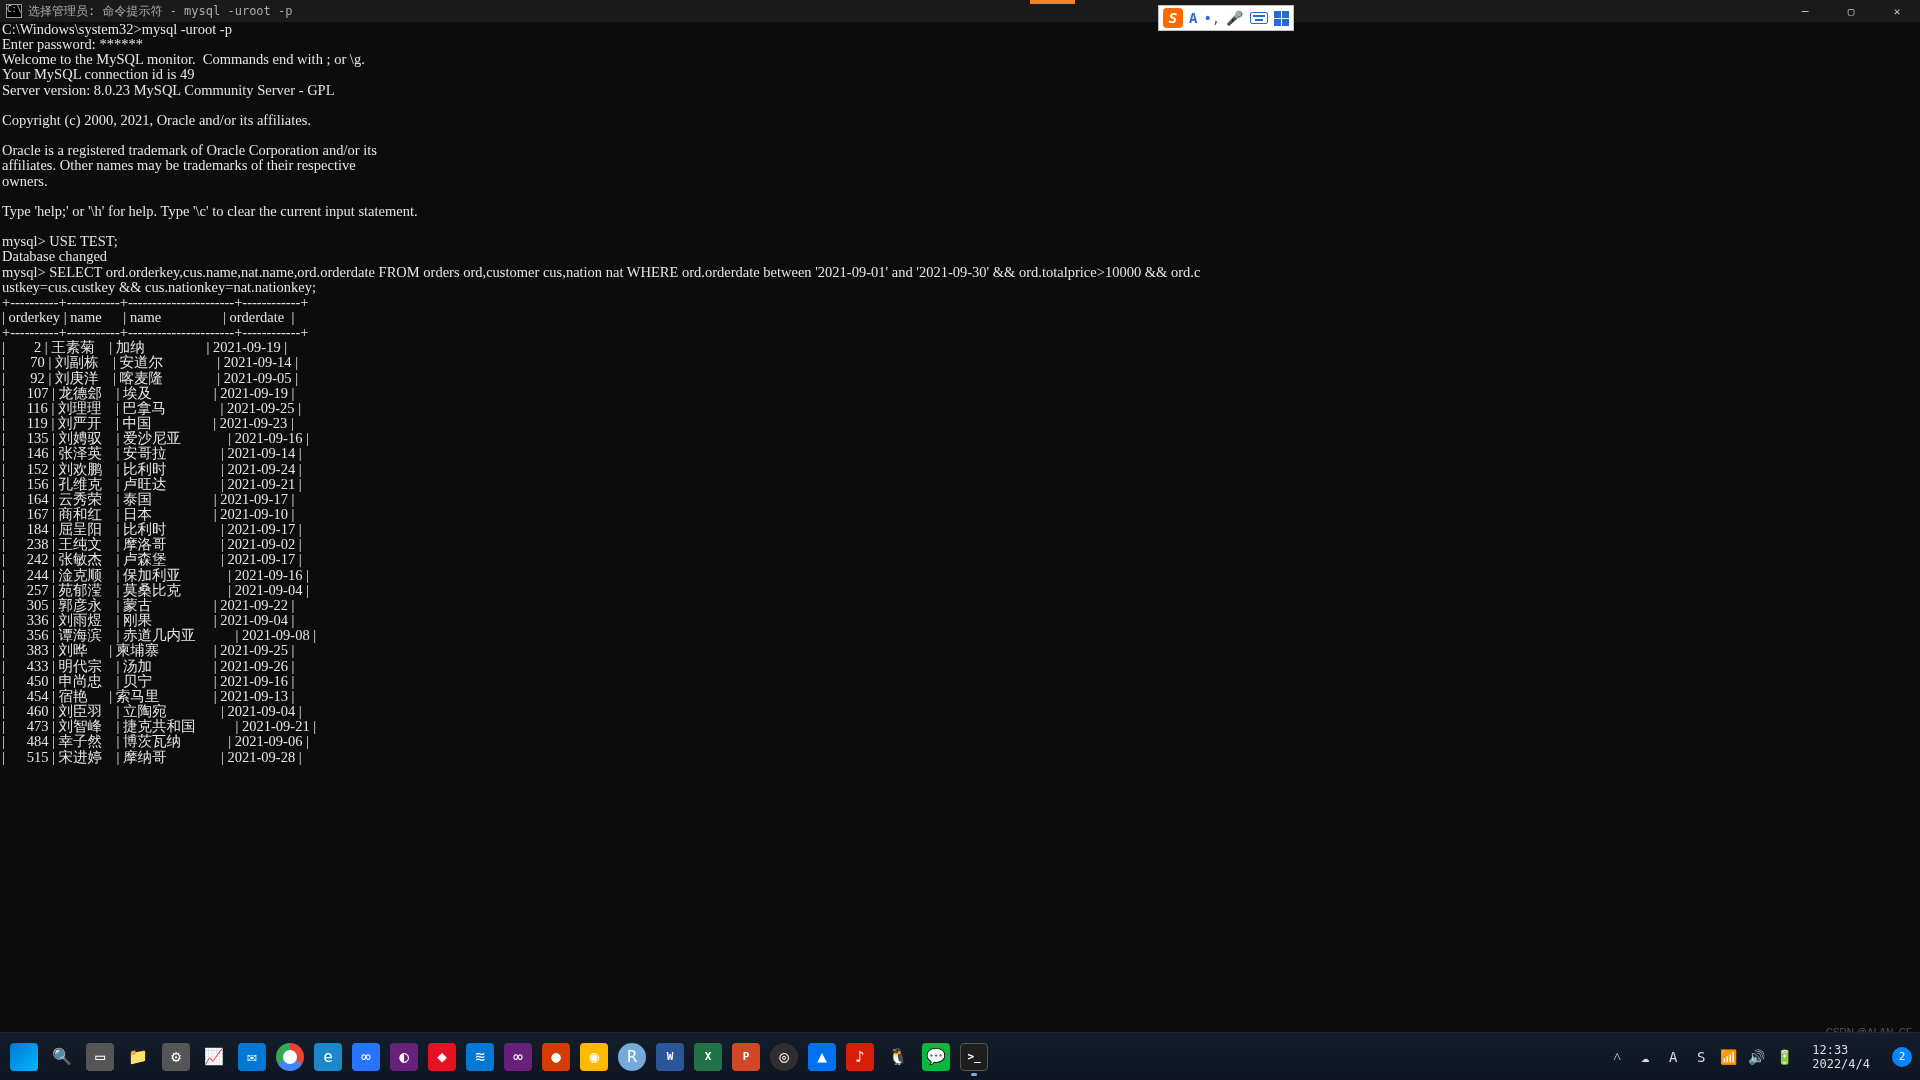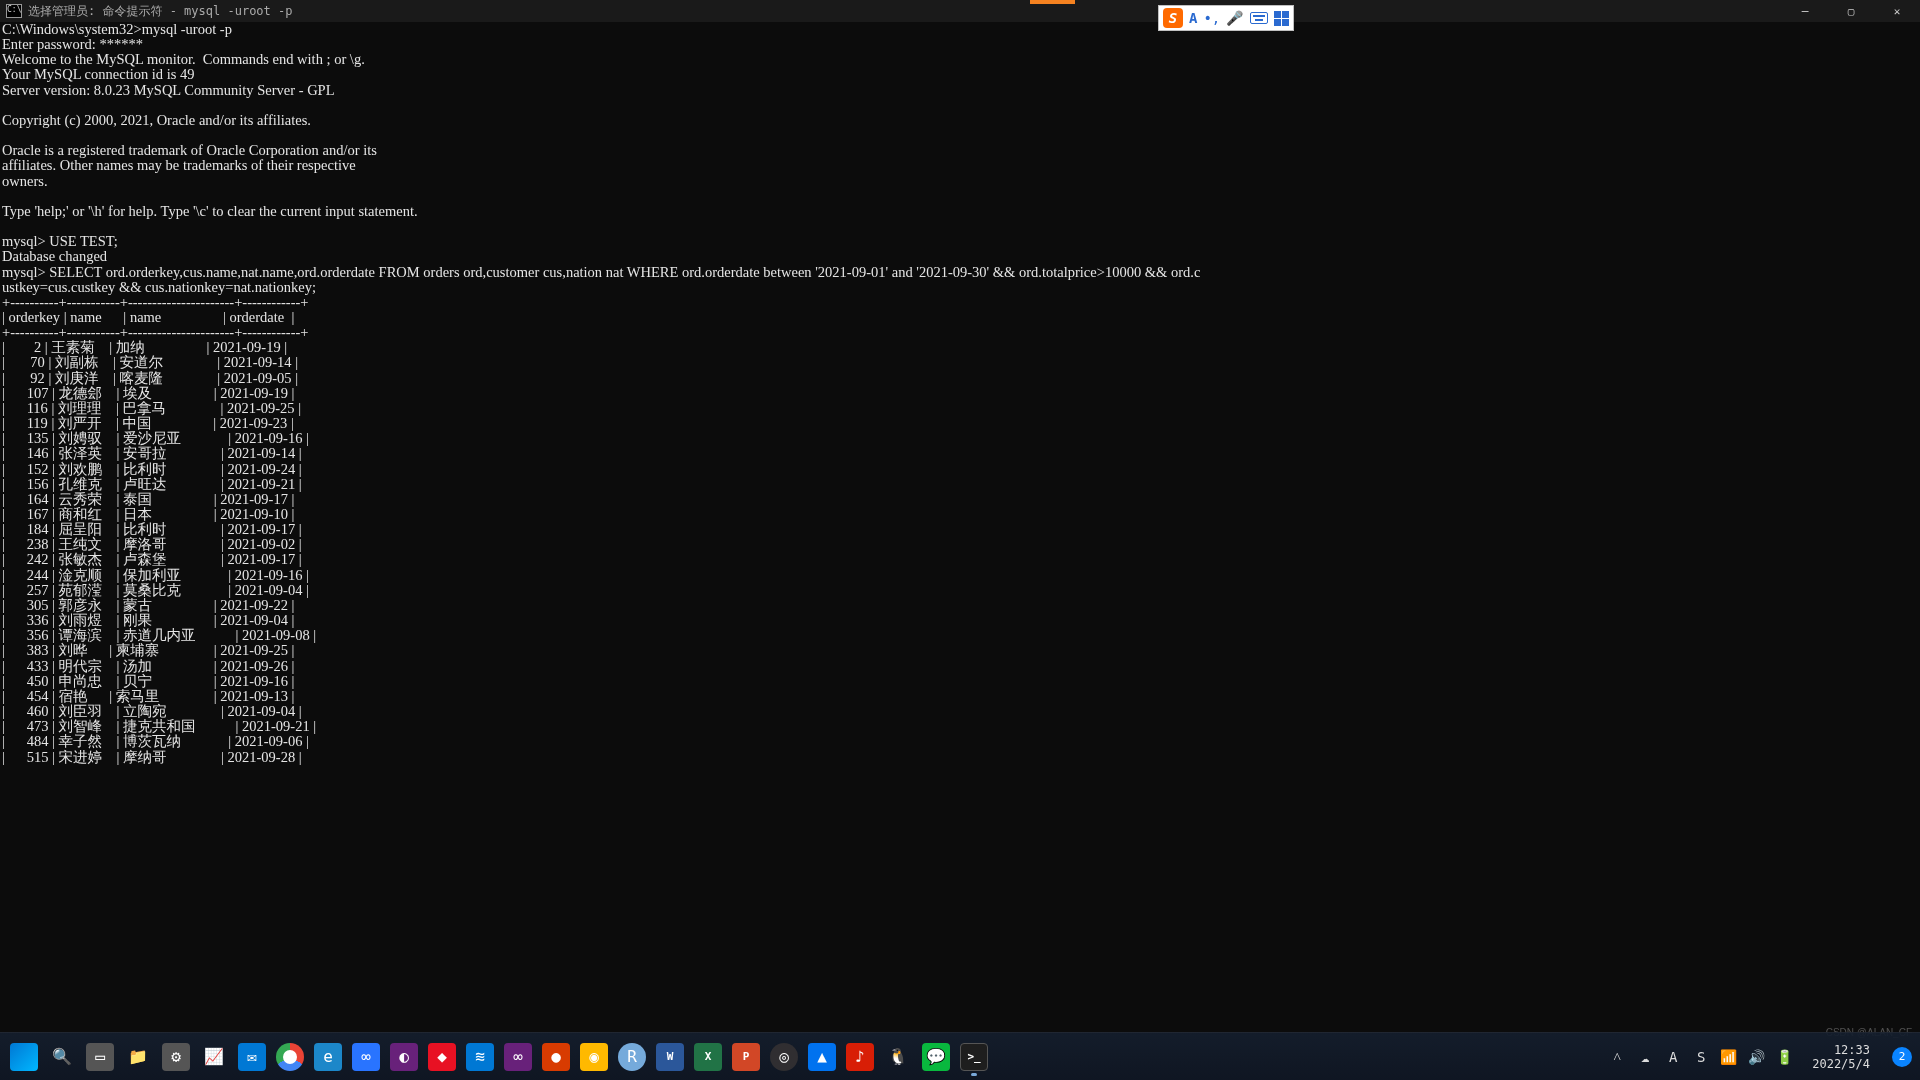--- a/index.html
+++ b/index.html
@@ -121,21 +121,21 @@
       display:grid; grid-template-columns:1fr 1fr; grid-template-rows:1fr 1fr;
       gap:2px; padding:3px; width:28px; height:28px;
     }
     .win-start div { background:#fff; opacity:0.95; }
     .systray {
       margin-left:auto; display:flex; align-items:center; gap:10px;
       color:#ddd; font-size:12px;
     }
     .systray .sicon { width:18px; height:18px; display:flex; align-items:center; justify-content:center; font-size:14px;}
     .clock-area {
-      text-align:right; line-height:14px; font-size:12px; margin:0 8px;
+      text-align:left; line-height:14px; font-size:12px; margin:0 8px;
       position:relative;
     }
     .watermark {
       position:absolute; right:8px; bottom:42px;
       color:rgba(210,210,210,0.35); font-size:10px;
       font-family: sans-serif;
     }
     .notif-bubble {
       width:20px; height:20px; border-radius:10px; background:#0a84ff;
       color:#fff; font-size:11px; display:flex; align-items:center; justify-content:center;
@@ -279,17 +279,17 @@
   <div class="systray" id="systray">
   <div class="sicon">˄</div>
       <div class="sicon">☁</div>
       <div class="sicon">A</div>
       <div class="sicon">S</div>
       <div class="sicon">📶</div>
       <div class="sicon">🔊</div>
       <div class="sicon">🔋</div>
       <div class="clock-area">
         <div>12:33</div>
-        <div>2022/5/4</div>
+        <div>2022/4/4</div>
       </div>
       <div class="notif-bubble">2</div>
     </div>
 </div>
 
 </body></html>

